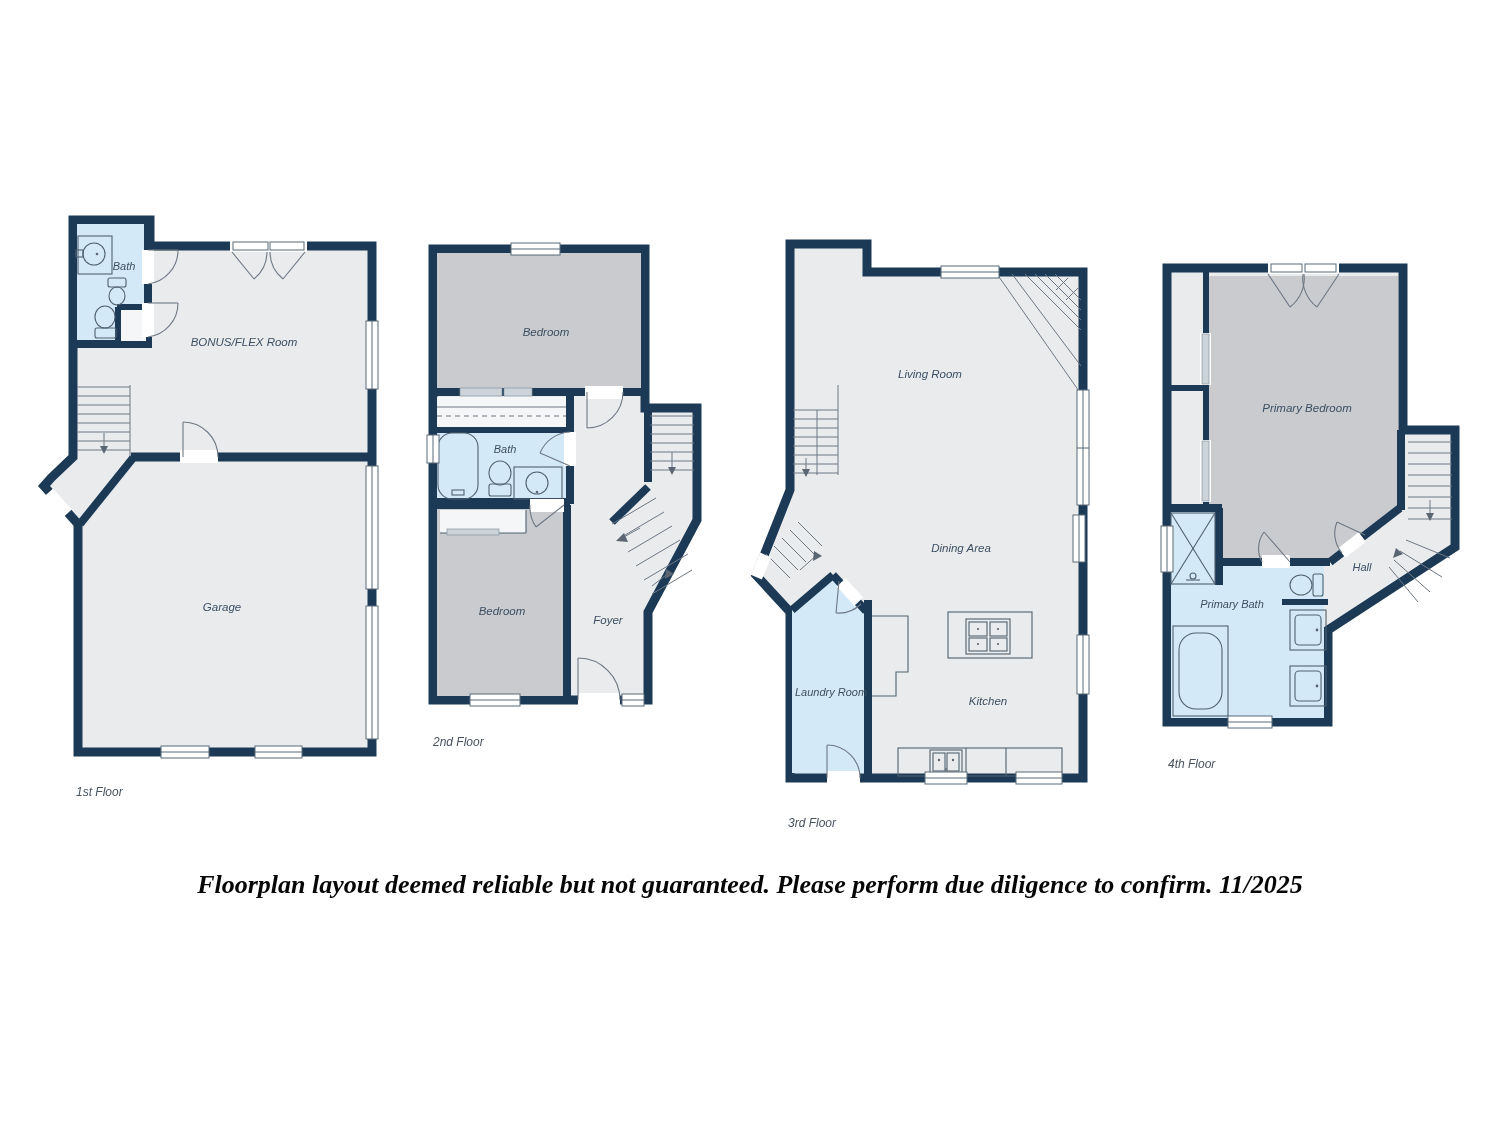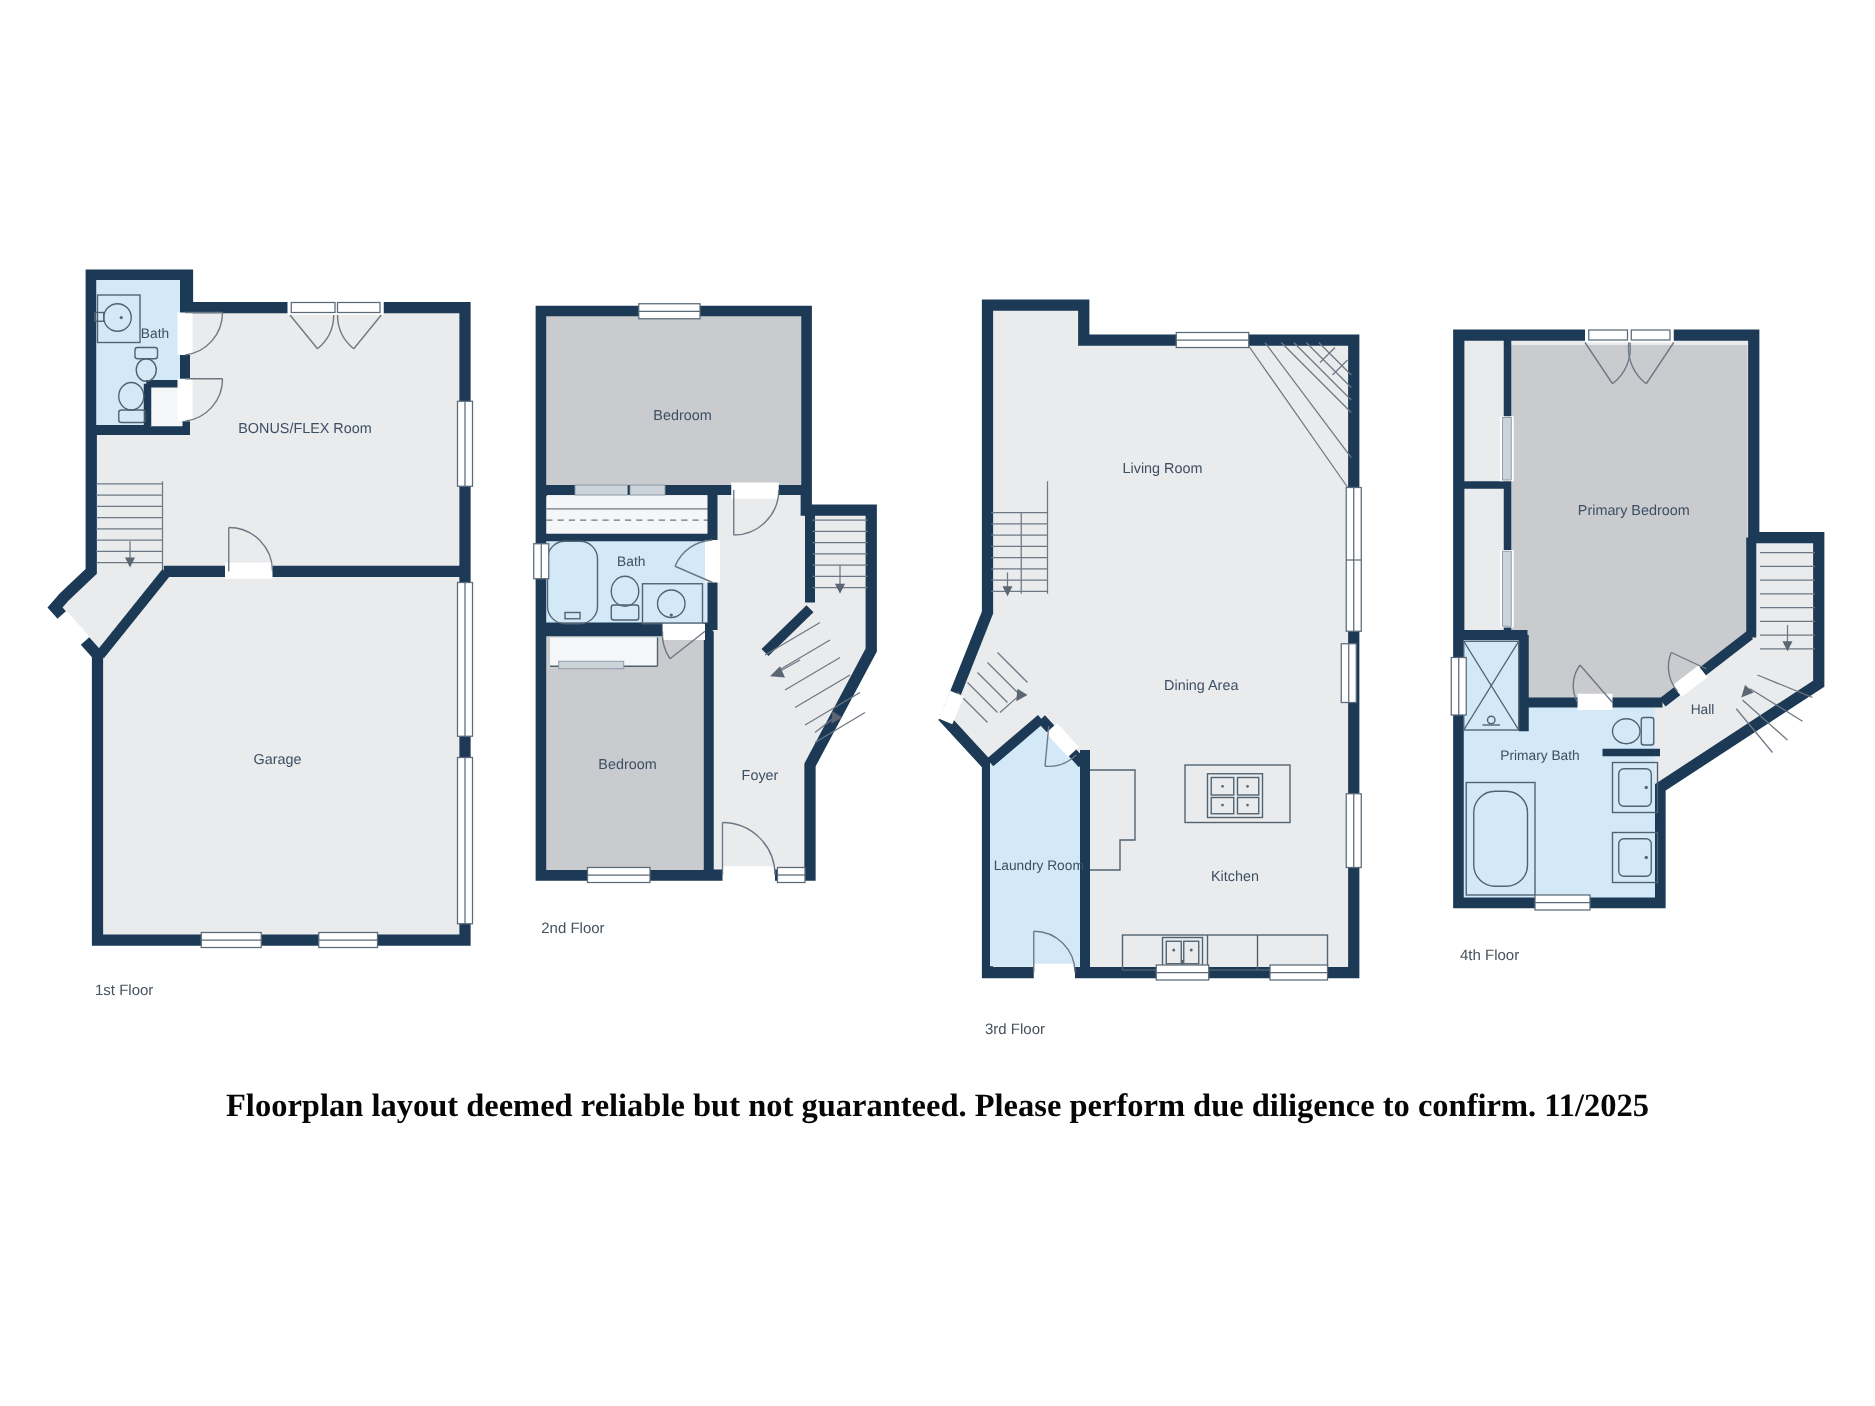--- a/index.html
+++ b/index.html
@@ -1,17 +1,17 @@
 <!DOCTYPE html>
 <html><head>
 <meta charset="utf-8">
 <style>
   html,body{margin:0;padding:0;background:#fff;}
   .stage{position:relative;width:1500px;height:1125px;background:#fff;overflow:hidden;
-         font-family:"Liberation Sans",sans-serif;}
+         font-family:"Liberation Sans",sans-serif;font-style:italic;}
   svg{position:absolute;left:0;top:0;}
   .fp{fill:#e9ebed;stroke:#1c3a56;stroke-width:9;stroke-linejoin:miter;}
   .bed{fill:#c9cbce;stroke:none;}
   .wet{fill:#d3e9f8;stroke:none;}
   .lite{fill:#f4f6f7;stroke:none;}
   .w9{fill:none;stroke:#1c3a56;stroke-width:9;}
   .w8{fill:none;stroke:#1c3a56;stroke-width:8;}
   .w6{fill:none;stroke:#1c3a56;stroke-width:6;}
   .thin{fill:none;stroke:#51626f;stroke-width:1.1;}
   .tread{fill:none;stroke:#6e7884;stroke-width:1;}

